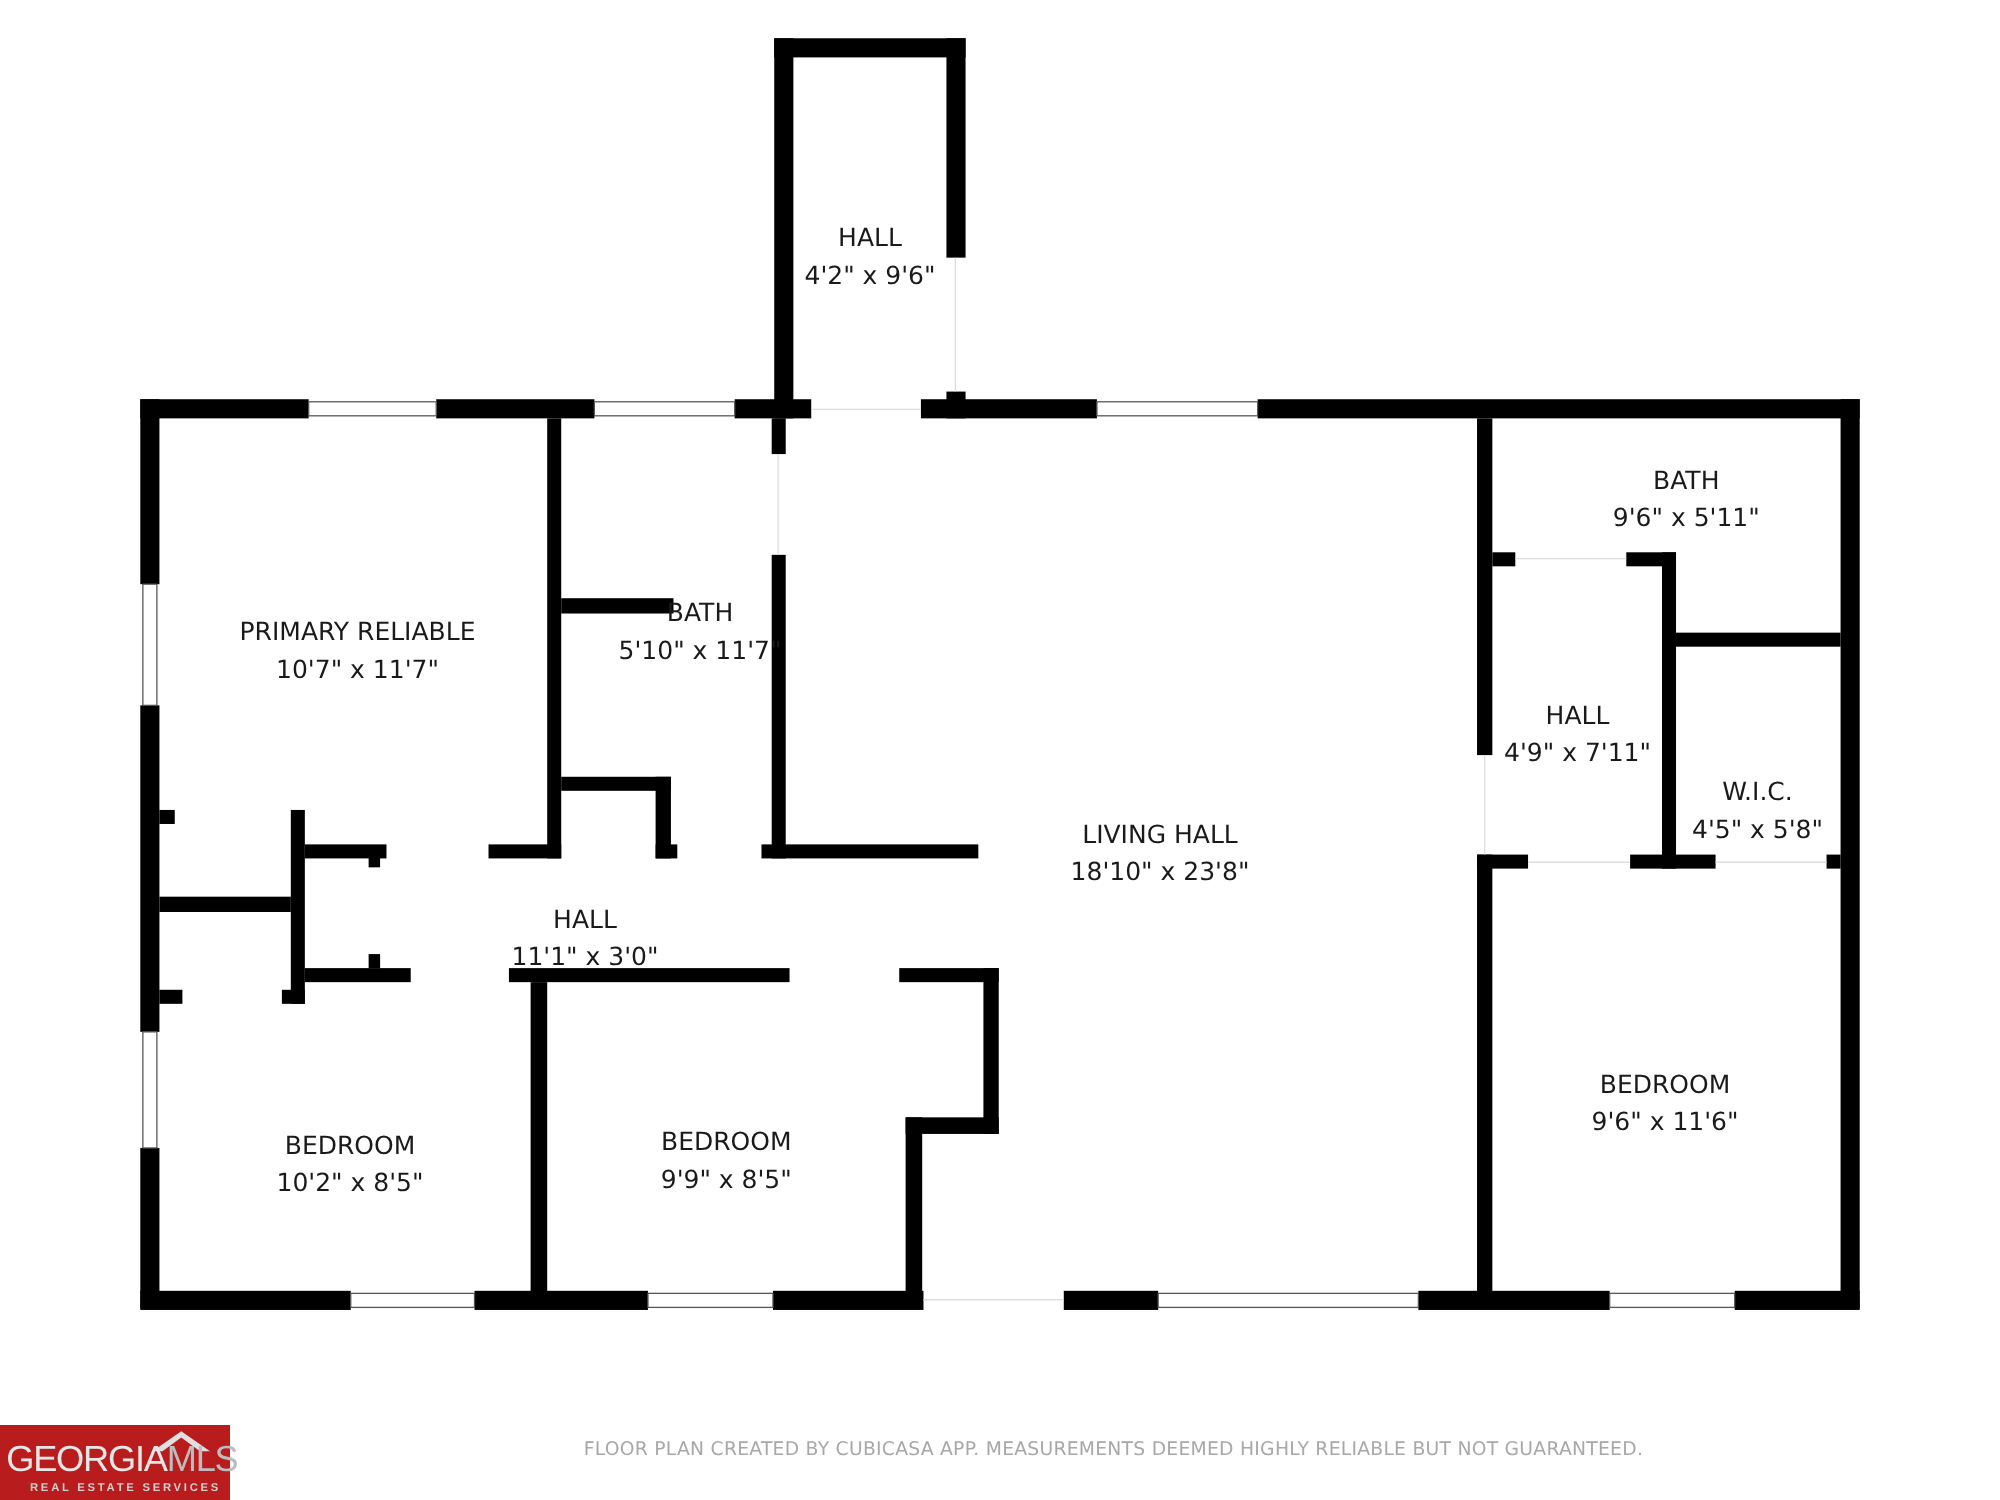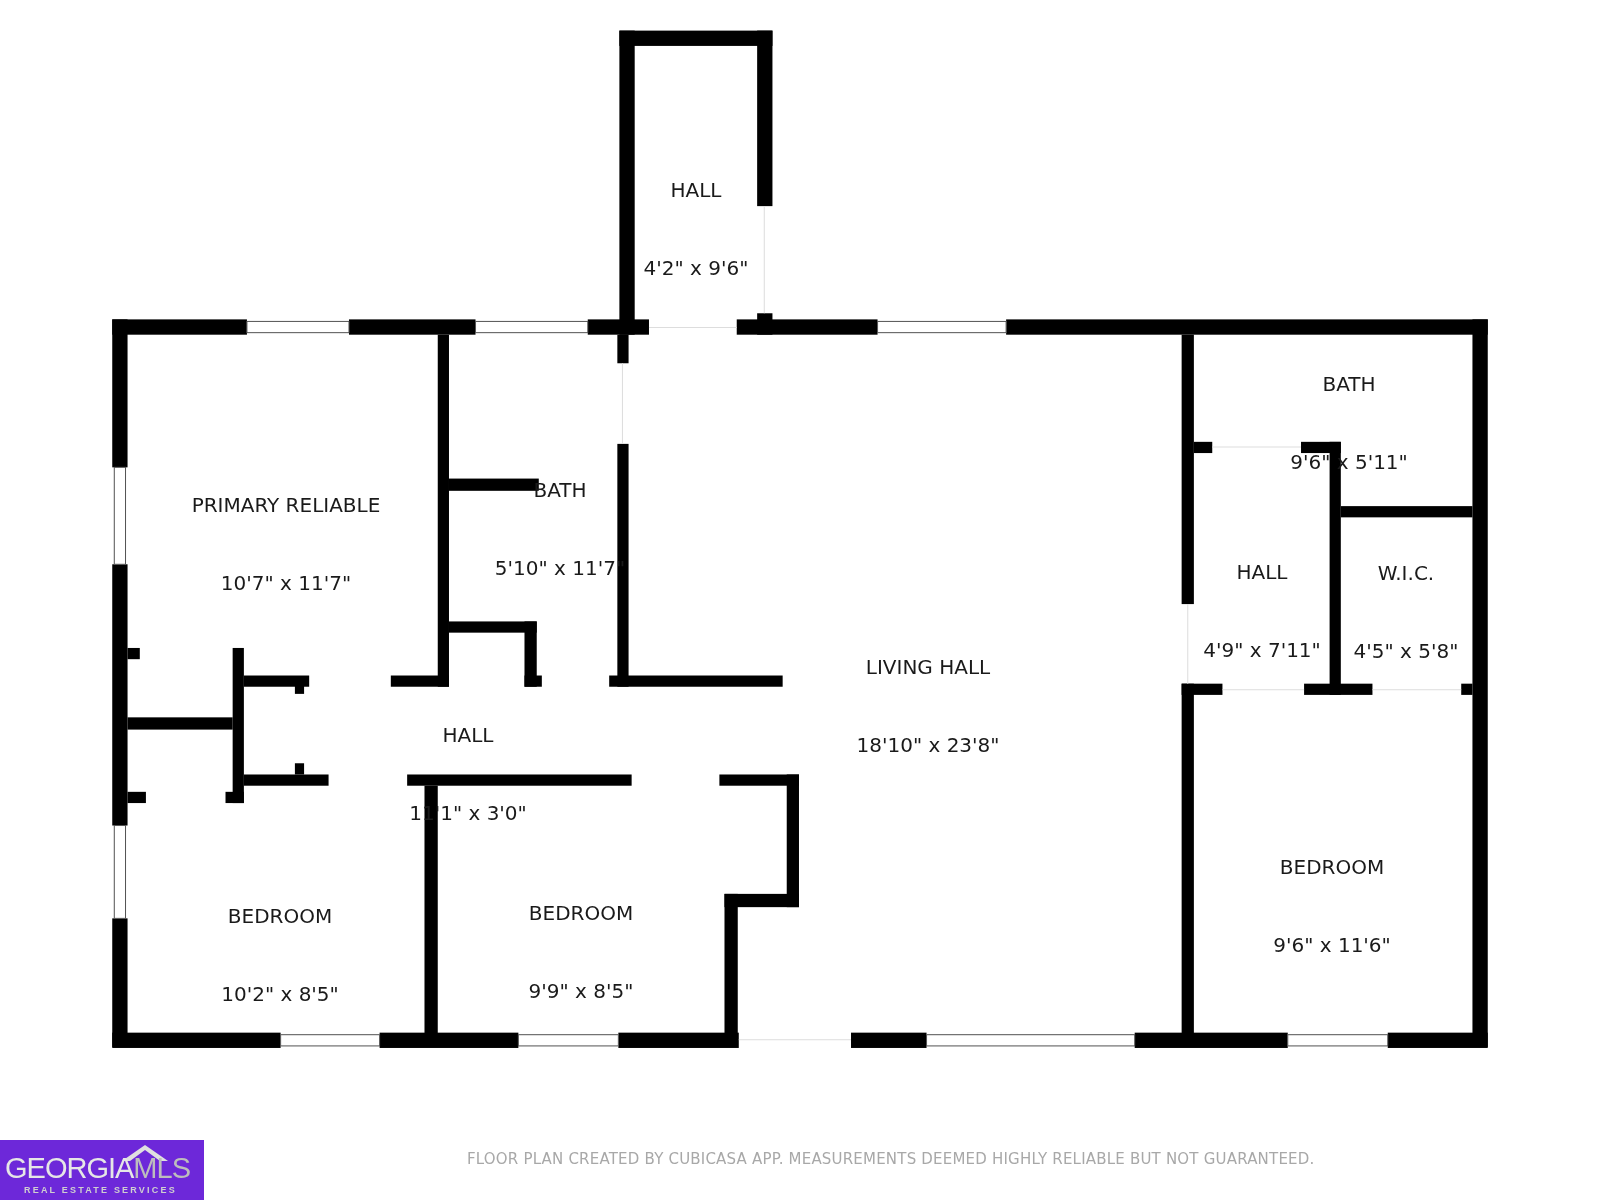--- a/index.html
+++ b/index.html
@@ -1,21 +1,21 @@
 <!DOCTYPE html>
 <html><head>
 <meta charset="utf-8">
 <style>
   html,body{margin:0;padding:0;background:#fff;}
   body{width:1600px;height:1200px;position:relative;overflow:hidden;font-family:"DejaVu Sans","Liberation Sans",sans-serif;}
   #plan{position:absolute;left:0;top:0;width:1600px;height:1200px;}
   .lbl{position:absolute;transform:translate(-50%,-50%);text-align:center;color:#1a1a1a;font-size:20px;line-height:30px;white-space:nowrap;}
-  .lbl span{display:block;margin-top:48px;}
+  .lbl span{display:block;}
   #footer-note{position:absolute;left:467px;top:1150px;font-size:15px;color:#a8a8a8;letter-spacing:0.2px;white-space:nowrap;}
-  #logo{position:absolute;left:0;top:1140px;width:204px;height:60px;background:#6d28d9;color:#e6e6e6;}
+  #logo{position:absolute;left:0;top:1140px;width:184px;height:60px;background:#b91c1c;color:#e6e6e6;}
   #logo .brand{position:absolute;left:5px;top:12px;font-size:29px;letter-spacing:-1px;font-family:"Liberation Sans",sans-serif;}
   #logo .brand .mls{color:#bdbdbd;}
   #logo .tag{position:absolute;left:24px;top:45px;font-size:9px;letter-spacing:2.2px;color:#cfcfcf;font-weight:bold;font-family:"Liberation Sans",sans-serif;}
   #logo svg{position:absolute;left:120px;top:3px;}
 </style>
 </head>
 <body>
 
 <svg id="plan" viewBox="0 0 1568 1176" preserveAspectRatio="none" xmlns="http://www.w3.org/2000/svg">
   <g fill="#000">
@@ -121,21 +121,21 @@
   <span>18'10" x 23'8"</span>
 </div>
 <div class="lbl" style="left:1349px;top:399px;">
   <span>BATH</span>
   <span>9'6" x 5'11"</span>
 </div>
 <div class="lbl" style="left:1262px;top:587px;">
   <span>HALL</span>
   <span>4'9" x 7'11"</span>
 </div>
-<div class="lbl" style="left:1406px;top:588px;">
+<div class="lbl" style="left:1406px;top:648px;">
   <span>W.I.C.</span>
   <span>4'5" x 5'8"</span>
 </div>
 <div class="lbl" style="left:468px;top:750px;">
   <span>HALL</span>
   <span>11'1" x 3'0"</span>
 </div>
 <div class="lbl" style="left:280px;top:931px;">
   <span>BEDROOM</span>
   <span>10'2" x 8'5"</span>

